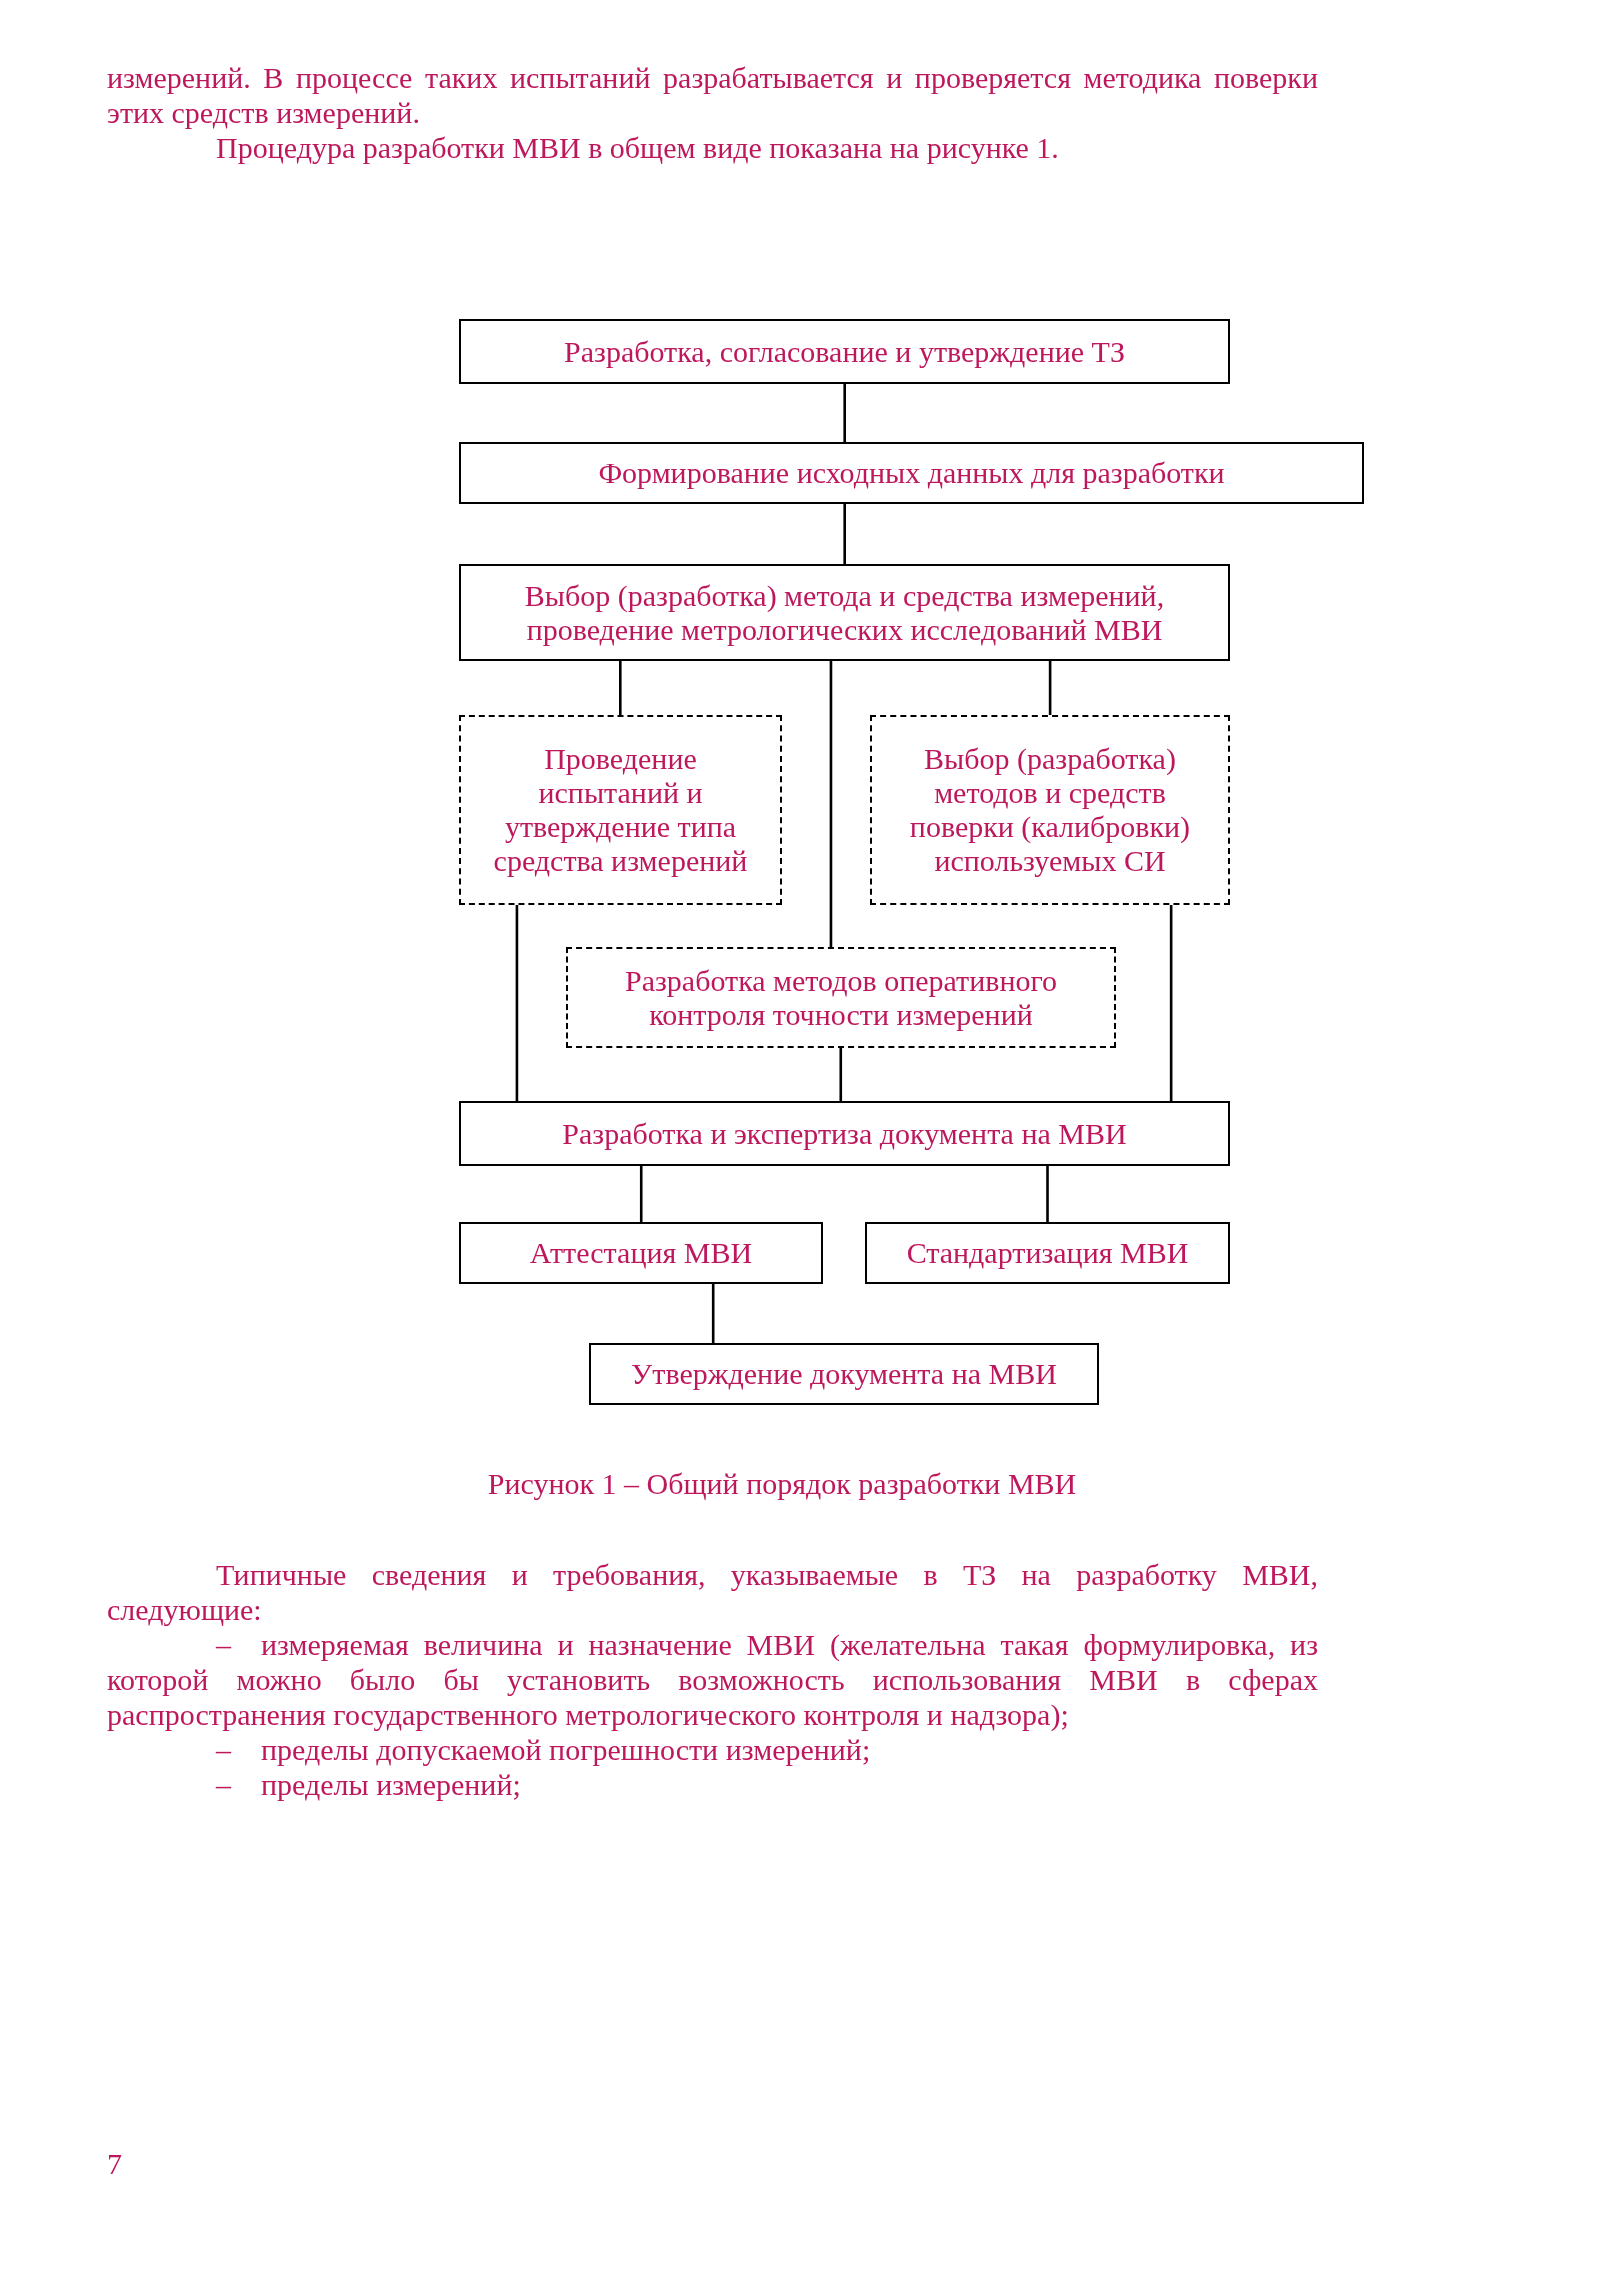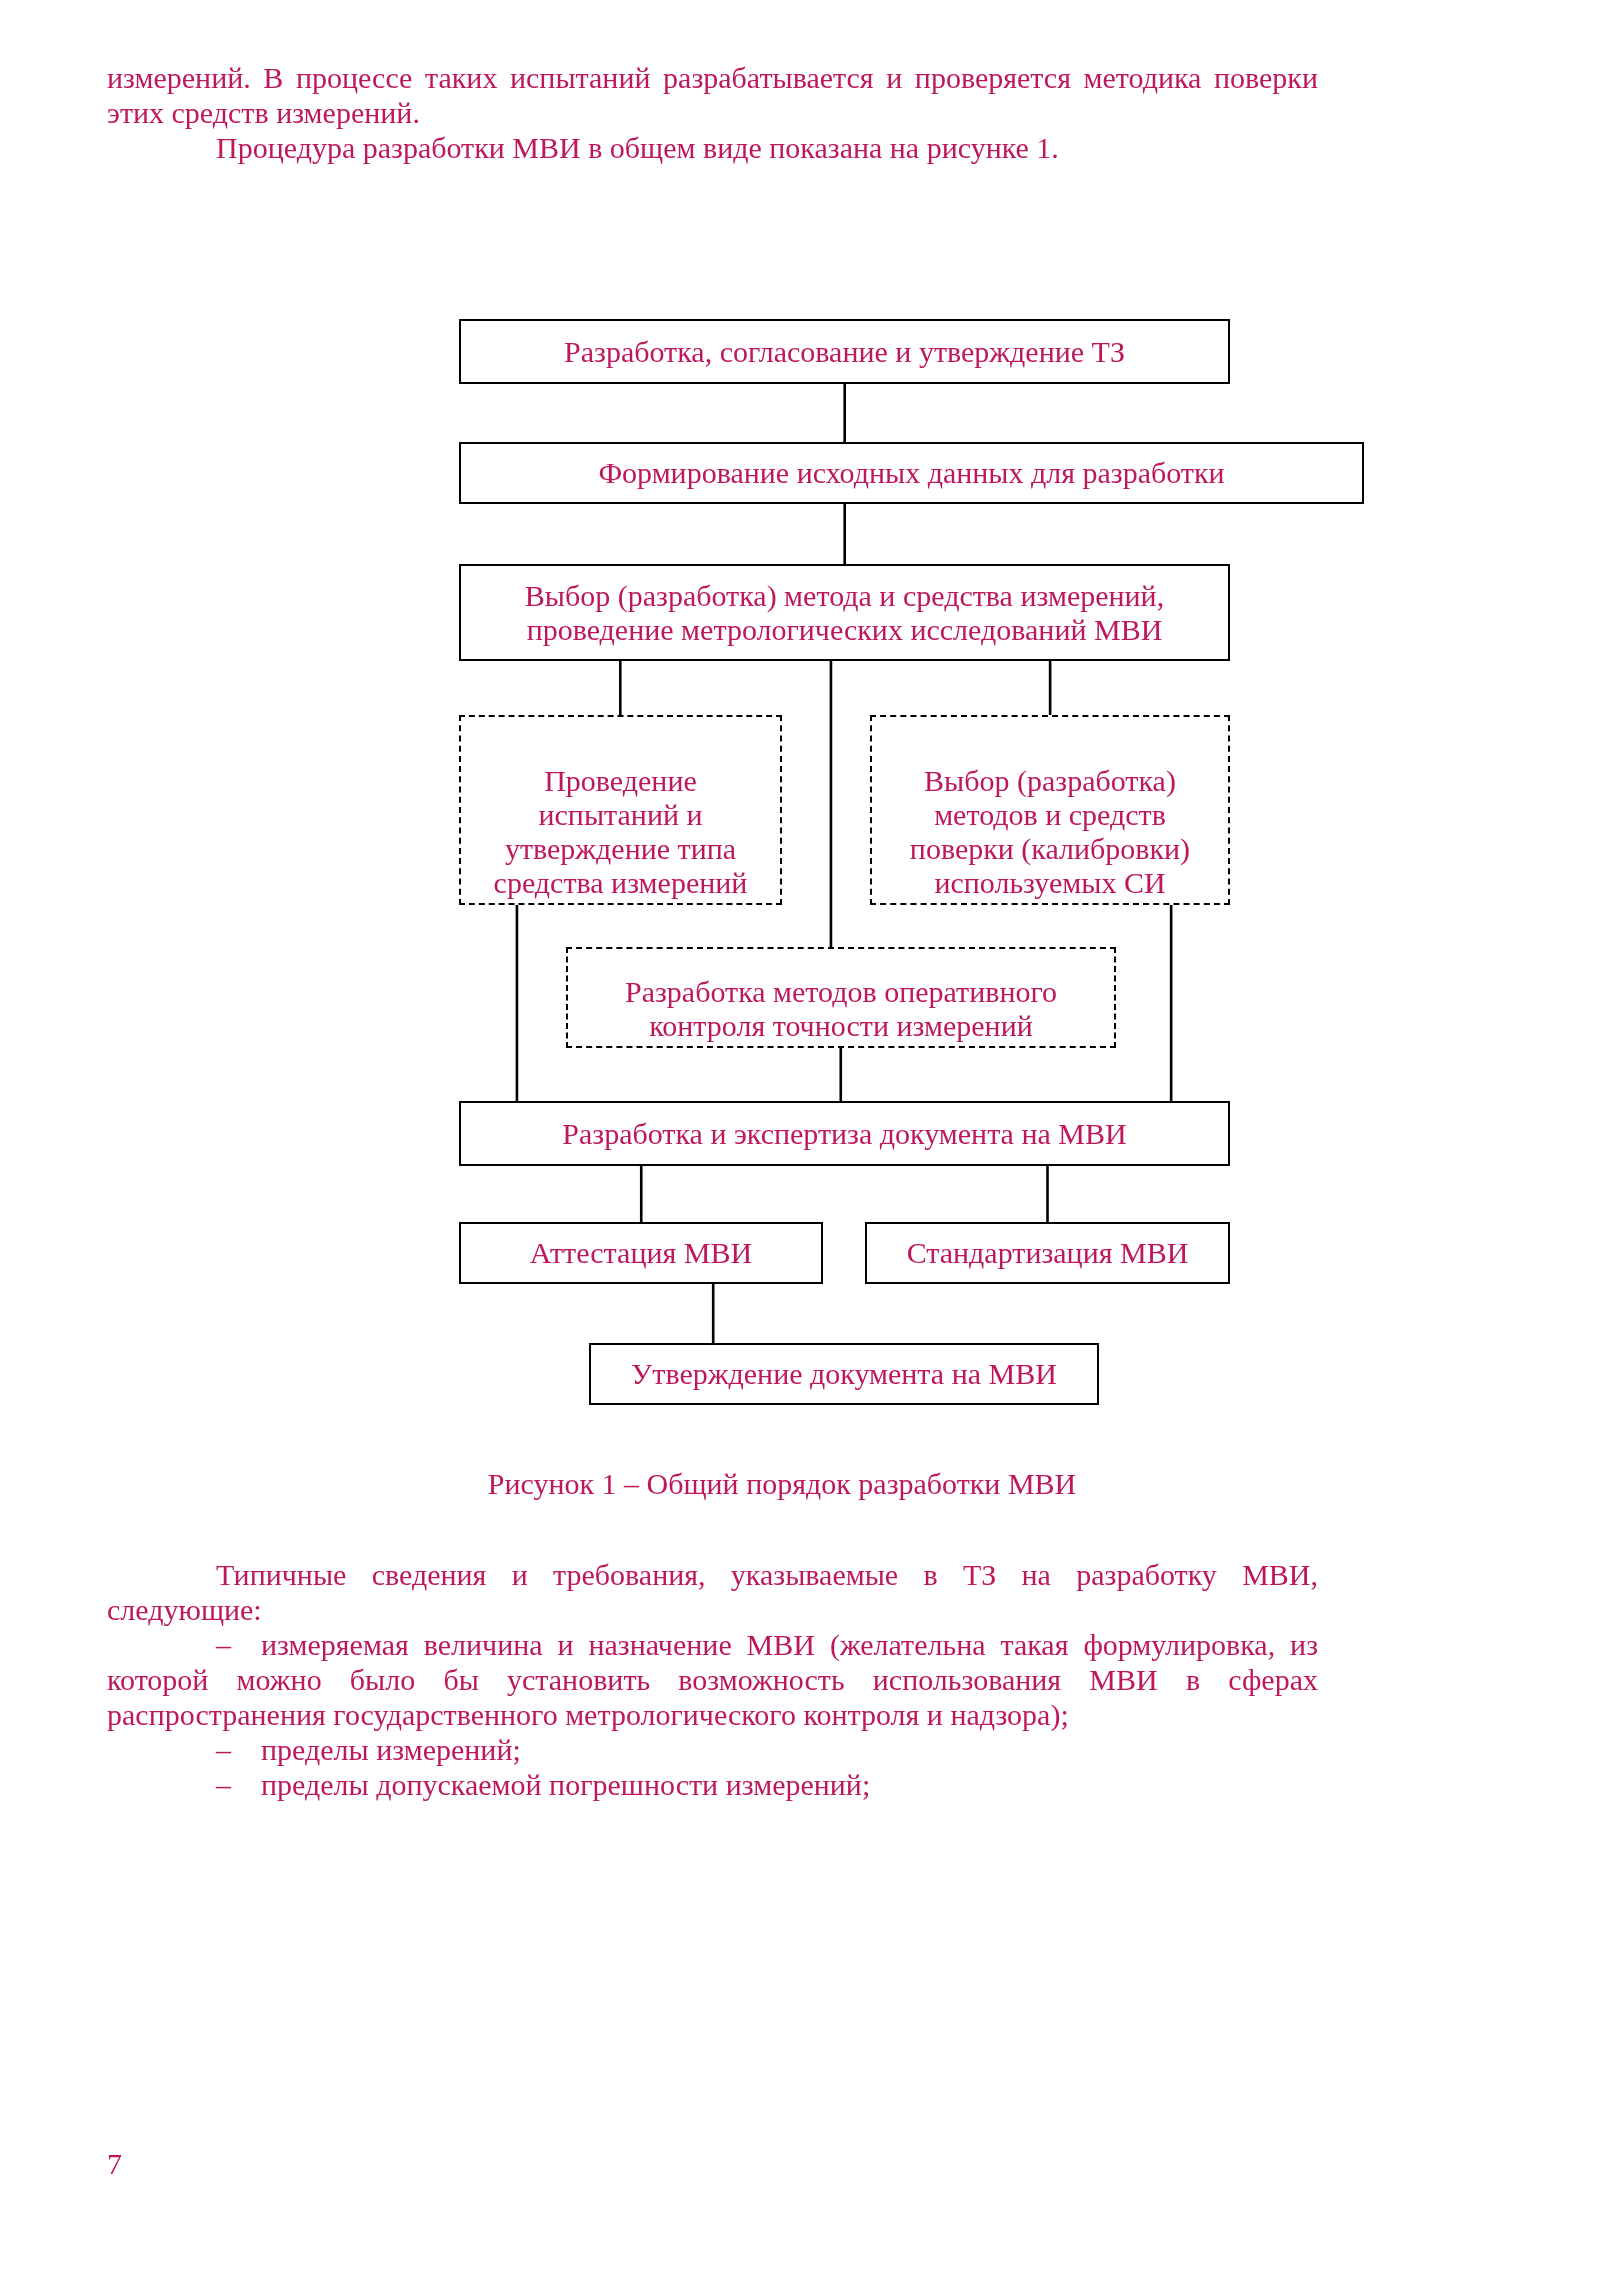--- a/index.html
+++ b/index.html
@@ -43,21 +43,21 @@
     box-sizing: border-box;
     border: 2.6px solid #000;
     background: #ffffff;
     display: flex;
     align-items: center;
     justify-content: center;
     text-align: center;
     line-height: 34px;
     padding: 2.6px 11.8px;
   }
-  .flow-box.dashed { border-style: dashed; align-items: flex-end; }
+  .flow-box.dashed { border-style: dashed; }
   .box-line { display: block; }
 
   #fb-tz        { left: 459px;  top: 319px;  width: 771px; height: 65px; }
   #fb-data      { left: 459px;  top: 442px;  width: 905px; height: 62px; text-align: right;  }
   #fb-method    { left: 459px;  top: 564px;  width: 771px; height: 97px; }
   #fb-tests     { left: 459px;  top: 715px; width: 323px;  height: 190px; }
   #fb-verif     { left: 870px; top: 715px; width: 360px;  height: 190px; }
   #fb-control   { left: 566px;  top: 947px; width: 550px;  height: 101px; }
   #fb-expert    { left: 459px;  top: 1101px; width: 771px; height: 65px; }
   #fb-attest    { left: 459px;  top: 1222px; width: 364px;  height: 62px;  }
@@ -157,20 +157,20 @@
 
   <div class="flow-box" id="fb-approve">
     <span>Утверждение документа на МВИ</span>
   </div>
 
   <div class="caption">Рисунок 1 – Общий порядок разработки МВИ</div>
 
   <div class="textblock" id="bottom-text">
     <p class="indent">Типичные сведения и требования, указываемые в ТЗ на разработку МВИ, следующие:</p>
     <p class="indent">– измеряемая величина и назначение МВИ (желательна такая формулировка, из которой можно было бы установить возможность использования МВИ в сферах распространения государственного метрологического контроля и надзора);</p>
+    <p class="indent">– пределы допускаемой погрешности измерений;</p>
     <p class="indent">– пределы измерений;</p>
-    <p class="indent">– пределы допускаемой погрешности измерений;</p>
   </div>
 
   <div class="page-number">7</div>
 
 </div>
 
 
 </body></html>

